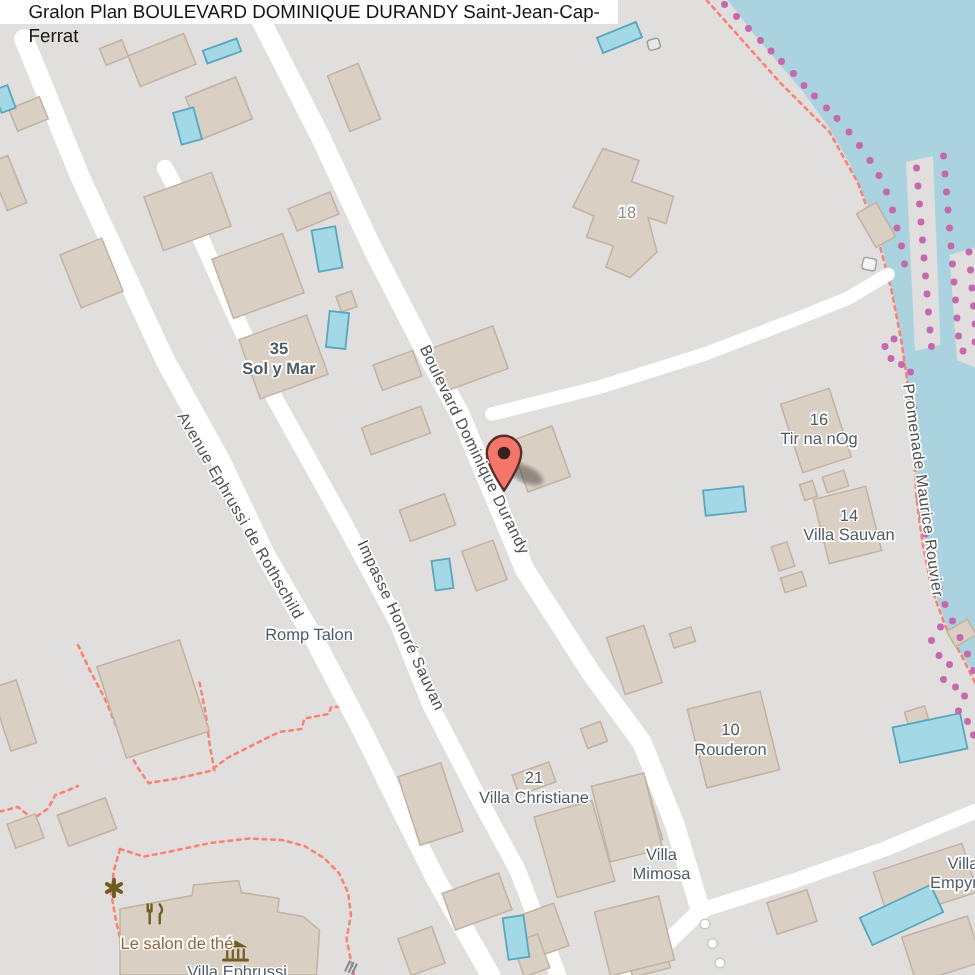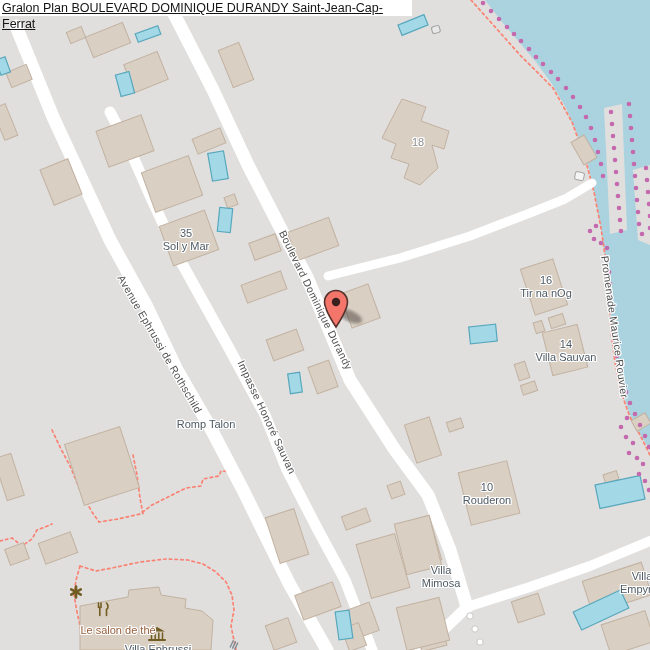--- a/index.html
+++ b/index.html
@@ -14,21 +14,21 @@
   .place{font-size:11px;color:var(--place_label);line-height:13px;}
   .place .num{display:block;}
   .hn18{font-size:11px;color:var(--housenumber_label);}
   .amen{font-size:11px;color:var(--amenity_label);line-height:13px;margin-left:15px;}
   .rot60{transform:translate(-50%,-50%) rotate(60deg);}
   .rot64{transform:translate(-50%,-50%) rotate(64deg);}
   .rot65{transform:translate(-50%,-50%) rotate(65deg);}
   .rot82{transform:translate(-50%,-50%) rotate(82deg);}
   #titlebar{position:absolute;left:0;top:0;width:412px;height:16px;
        background:var(--title_bg);color:var(--title_text);font-size:12.5px;
-       line-height:16px;padding-left:2px;box-sizing:border-box;z-index:30;text-decoration:underline;}
+       line-height:16px;padding-left:19px;box-sizing:border-box;z-index:30;}
   #attribution{position:absolute;right:3px;bottom:2px;font-size:12.5px;
        color:var(--attribution_text);z-index:30;
        text-shadow:-1px 0 0 #fff,1px 0 0 #fff,0 -1px 0 #fff,0 1px 0 #fff,
                    1px 1px 0 #fff,-1px -1px 0 #fff;}
 </style>
 </head>
 <body>
 
 <div id="map">
 
@@ -262,37 +262,41 @@
       <path d="M336,290.5 a11.5,11.5 0 0 0 -11.5,11.5 c0,8.5 11.5,25 11.5,25 c0,0 11.5,-16.5 11.5,-25 a11.5,11.5 0 0 0 -11.5,-11.5 z" style="fill:var(--marker);stroke:var(--marker_stroke)" stroke-width="1.6"></path>
       <circle cx="336" cy="302" r="4.2" style="fill:var(--marker_hole)"></circle>
     </g>
   </svg>
 
   <div class="lbl street rot64" style="left:316px;top:300px;">Boulevard Dominique Durandy</div>
   <div class="lbl street rot60" style="left:160px;top:344px;">Avenue Ephrussi de Rothschild</div>
   <div class="lbl street rot65" style="left:267px;top:417px;">Impasse Honoré Sauvan</div>
   <div class="lbl street rot82" style="left:615px;top:327px;">Promenade Maurice Rouvier</div>
 
-  <div class="lbl place" style="left:186px;top:240px;">
+  <div class="lbl place" style="left:186px;top:240px;font-weight:bold;">
     <span class="num">35</span>
     <span>Sol y Mar</span>
   </div>
   <div class="lbl hn18" style="left:418px;top:142px;">18</div>
   <div class="lbl place" style="left:546px;top:287px;text-align:center;">
     <span class="num">16</span>
     <span>Tir na nOg</span>
   </div>
   <div class="lbl place" style="left:566px;top:351px;">
     <span class="num">14</span>
     <span>Villa Sauvan</span>
   </div>
   <div class="lbl place" style="left:487px;top:494px;">
     <span class="num">10</span>
     <span>Rouderon</span>
   </div>
+  <div class="lbl place" style="left:356px;top:526px;">
+    <span class="num">21</span>
+    <span>Villa Christiane</span>
+  </div>
   <div class="lbl place" style="left:206px;top:424px;text-align:center;">Romp Talon</div>
   <div class="lbl place" style="left:441px;top:577px;">
     <span class="num">Villa</span>
     <span>Mimosa</span>
   </div>
   <div class="lbl place" style="left:642px;top:583px;">
     <span class="num">Villa</span>
     <span>Empyrée</span>
   </div>
   <div class="lbl place" style="left:158px;top:649px;">Villa Ephrussi</div>

